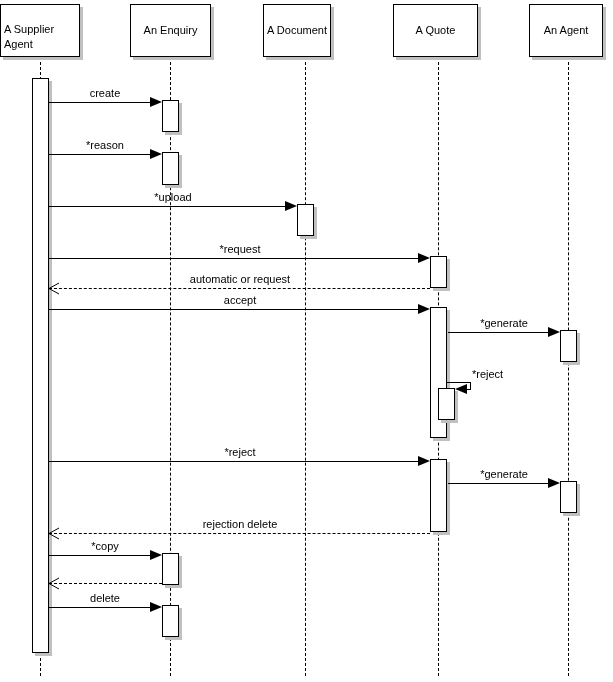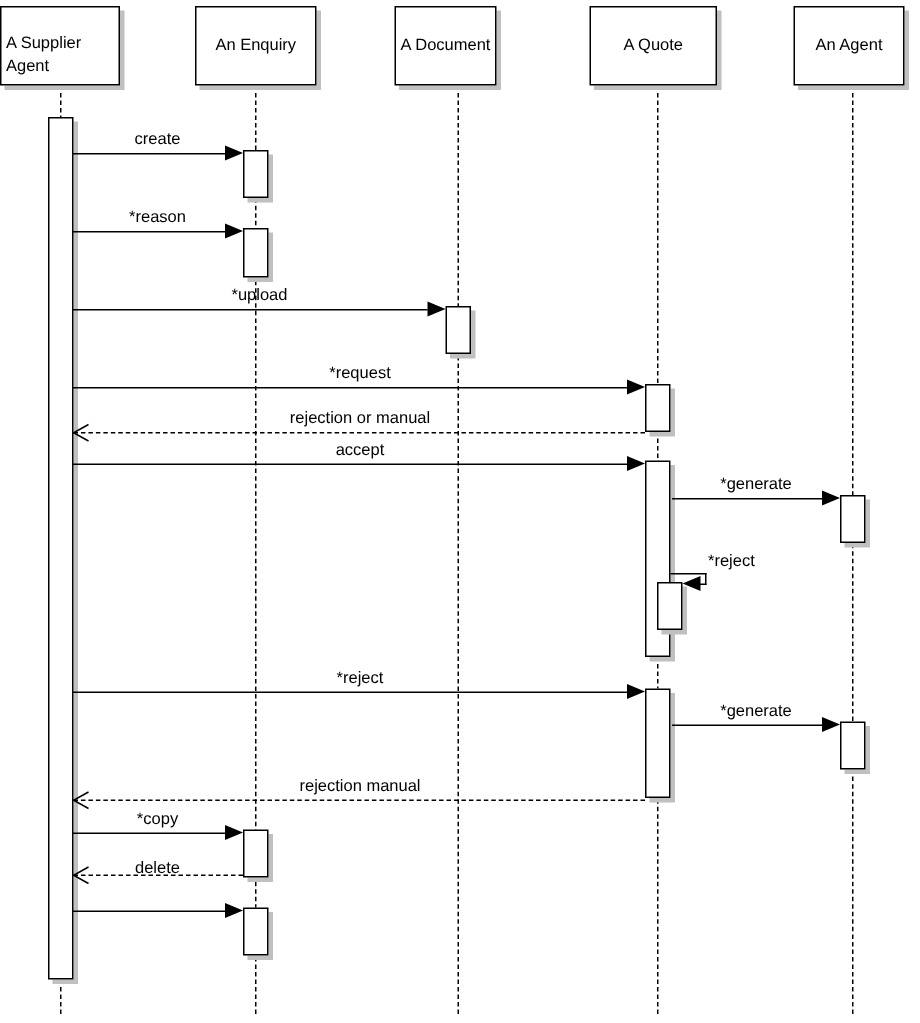--- a/index.html
+++ b/index.html
@@ -87,21 +87,21 @@
   <div class="msg-label" style="left:173px;top:191px">*upload</div>
 
   <div class="line" style="left:48px;top:258px;width:370px"></div>
   <div class="head-r" style="left:418px;top:253px"></div>
   <div class="msg-label" style="left:240px;top:243px">*request</div>
 
   <div class="line dashed" style="left:49px;top:288px;width:381px"></div>
   <svg class="openhead" style="left:48px;top:282px" width="13" height="13">
       <polyline points="11,1 1,6.5 11,12"></polyline>
     </svg>
-  <div class="msg-label" style="left:240px;top:273px">rejection or manual</div>
+  <div class="msg-label" style="left:240px;top:273px">automatic or request</div>
 
   <div class="line" style="left:48px;top:309px;width:370px"></div>
   <div class="head-r" style="left:418px;top:304px"></div>
   <div class="msg-label" style="left:240px;top:294px">accept</div>
 
   <div class="line" style="left:448px;top:332px;width:100px"></div>
   <div class="head-r" style="left:548px;top:327px"></div>
   <div class="msg-label" style="left:504px;top:317px">*generate</div>
 
   <div class="line" style="left:447px;top:382px;width:24px"></div>
@@ -115,28 +115,28 @@
   <div class="msg-label" style="left:240px;top:446px">*reject</div>
 
   <div class="line" style="left:448px;top:483px;width:100px"></div>
   <div class="head-r" style="left:548px;top:478px"></div>
   <div class="msg-label" style="left:504px;top:468px">*generate</div>
 
   <div class="line dashed" style="left:49px;top:533px;width:381px"></div>
   <svg class="openhead" style="left:48px;top:527px" width="13" height="13">
       <polyline points="11,1 1,6.5 11,12"></polyline>
     </svg>
-  <div class="msg-label" style="left:240px;top:518px">rejection manual</div>
+  <div class="msg-label" style="left:240px;top:518px">rejection delete</div>
 
   <div class="line" style="left:48px;top:555px;width:102px"></div>
   <div class="head-r" style="left:150px;top:550px"></div>
   <div class="msg-label" style="left:105px;top:540px">*copy</div>
 
   <div class="line dashed" style="left:49px;top:583px;width:113px"></div>
   <svg class="openhead" style="left:48px;top:577px" width="13" height="13">
       <polyline points="11,1 1,6.5 11,12"></polyline>
     </svg>
 
   <div class="line" style="left:48px;top:607px;width:102px"></div>
   <div class="head-r" style="left:150px;top:602px"></div>
-  <div class="msg-label" style="left:105px;top:573px">delete</div>
+  <div class="msg-label" style="left:105px;top:592px">delete</div>
 
 </div>
 
 </body></html>

